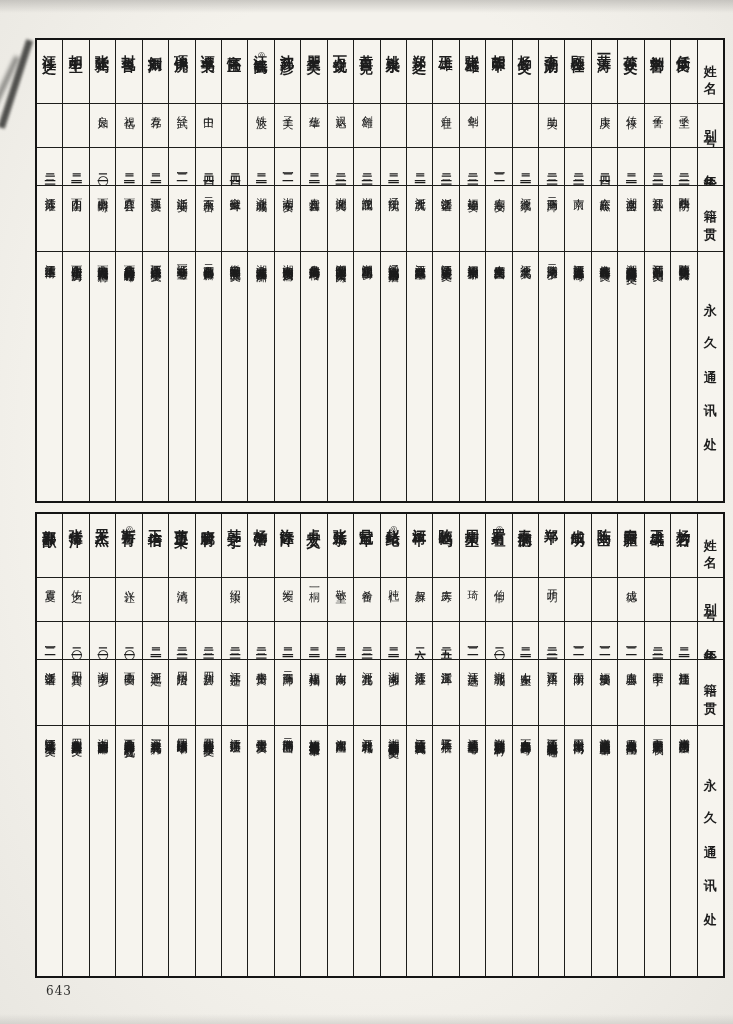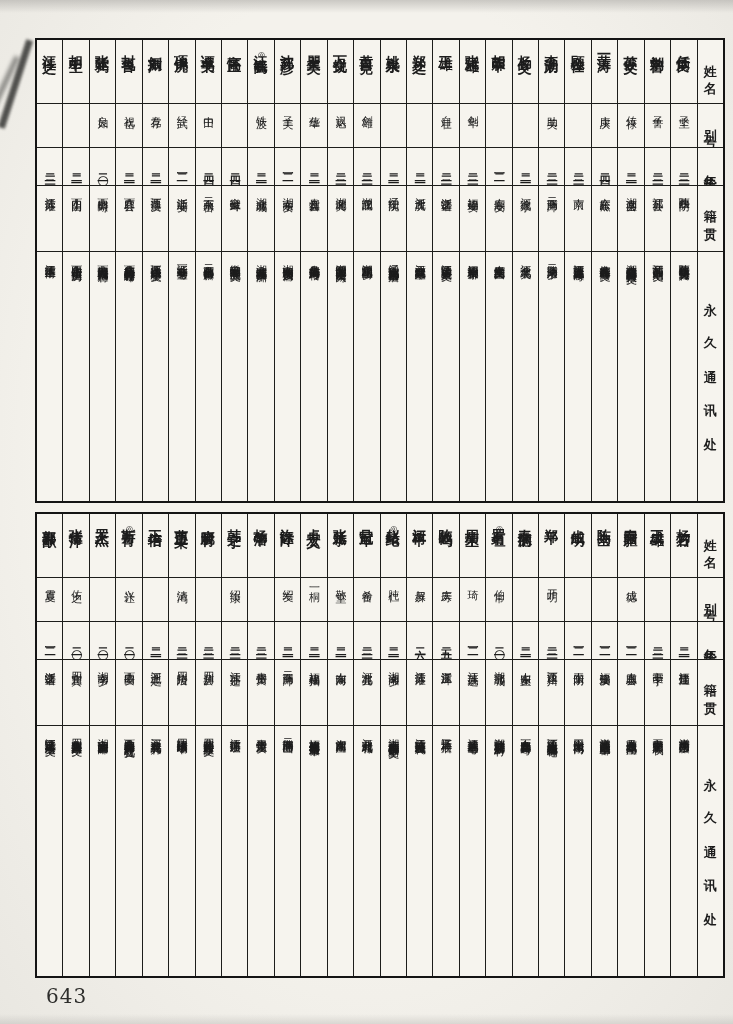--- a/index.html
+++ b/index.html
@@ -57,21 +57,21 @@
   .hcell .vtext{font-weight:bold;font-size:13px;}
   .h-name{letter-spacing:1.3em;}
   .h-alias{letter-spacing:0.5em;}
   .h-age{letter-spacing:0.15em;}
   .h-native{letter-spacing:1.4em;}
   .h-addr{letter-spacing:2.6em;}
   .hcell{align-items:center;padding:0;}
 
   .page-number{
     position:absolute;left:46px;top:984px;
-    font-family:"DejaVu Serif",serif;font-size:20px;color:#2e2e2c;
+    font-family:"DejaVu Serif",serif;font-size:12px;color:#2e2e2c;
     letter-spacing:1px;
   }
 </style>
 </head>
 <body>
 
 <div class="scan-top-band"></div>
 <div class="scan-streak1"></div>
 <div class="scan-streak2"></div>
 <div class="scan-bottom"></div>

